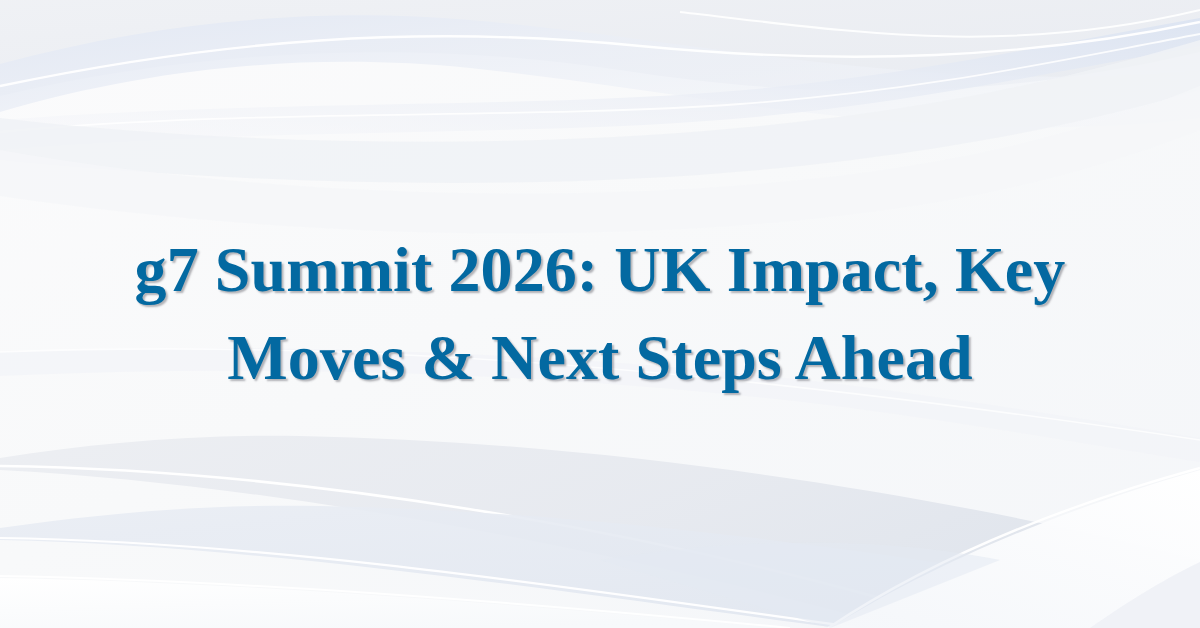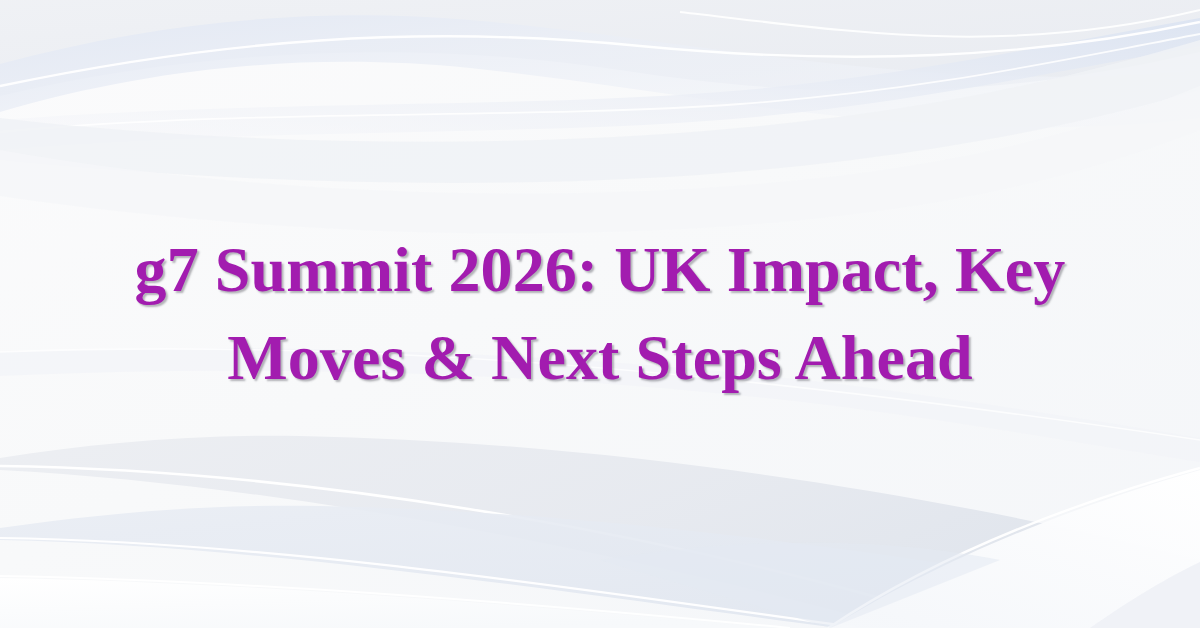--- a/index.html
+++ b/index.html
@@ -46,21 +46,21 @@
     margin: 0;
     padding: 0 60px;
     width: 1080px;
     box-sizing: border-box;
     text-align: center;
     font-family: "Liberation Serif", "DejaVu Serif", serif;
     font-weight: 700;
     font-size: 64px;
     line-height: 88px;
     letter-spacing: 0.1px;
-    color: #a21caf;
+    color: #0369a1;
     text-shadow: 2px 2px 2px rgba(60, 60, 70, 0.38);
     white-space: pre-line;
   }
 </style>
 </head>
 <body>
 
 <div id="card">
 
   <svg id="bg-waves" viewBox="0 0 1200 628" preserveAspectRatio="none" xmlns="http://www.w3.org/2000/svg">

